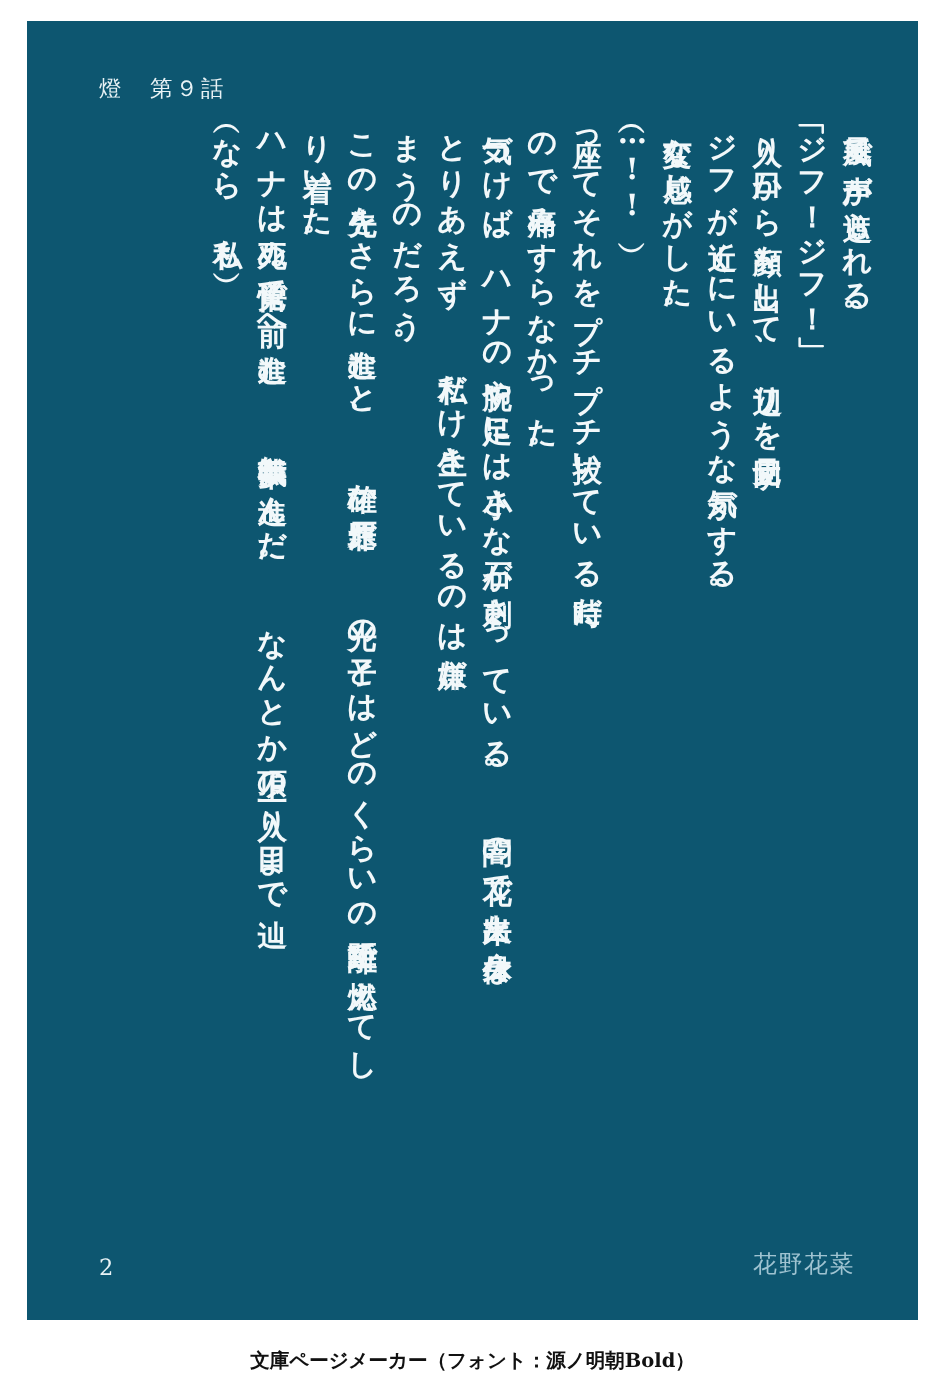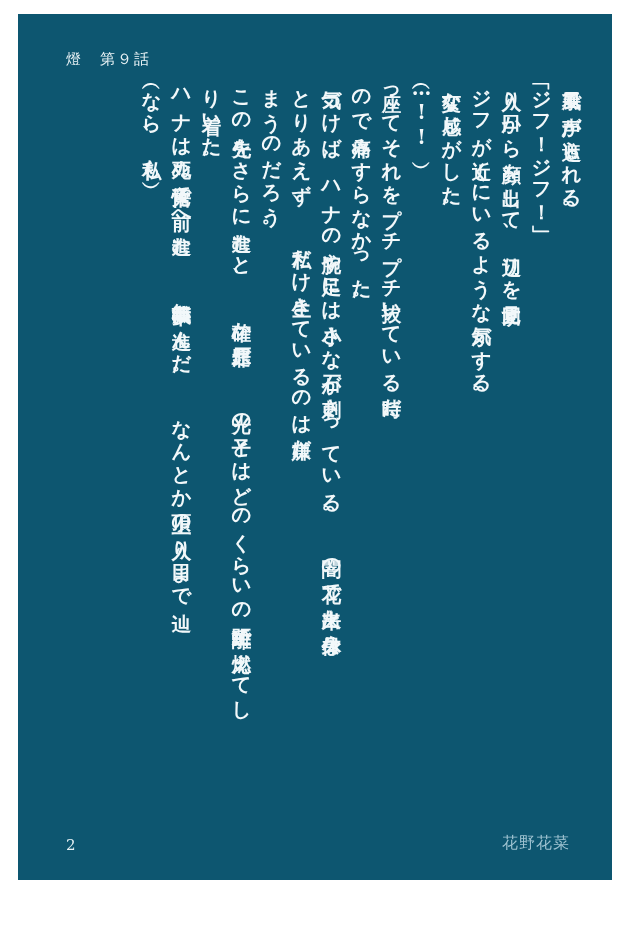--- a/index.html
+++ b/index.html
@@ -148,14 +148,15 @@
       <div class="vline">暴風で声が遮られる。</div>
     </div>
 
     <div id="footer">
       <div id="page-number">2</div>
       <div id="author-name">花野花菜</div>
     </div>
 
   </div>
 
+  <div id="caption">文庫ページメーカー（フォント：源ノ明朝Bold）</div>
 
 </div>
 
 </body></html>

